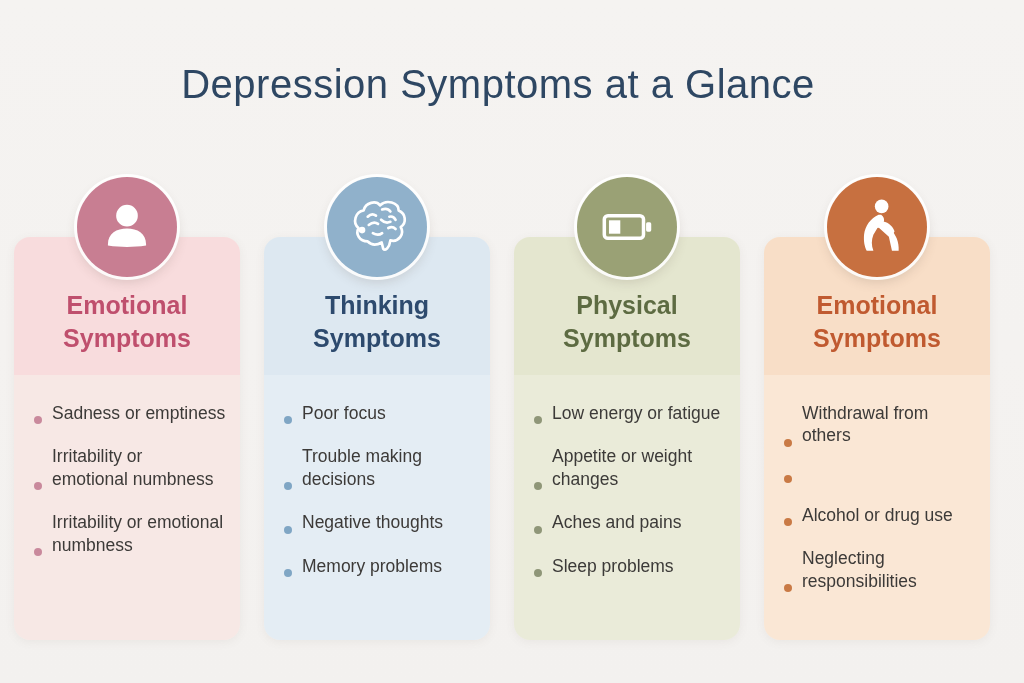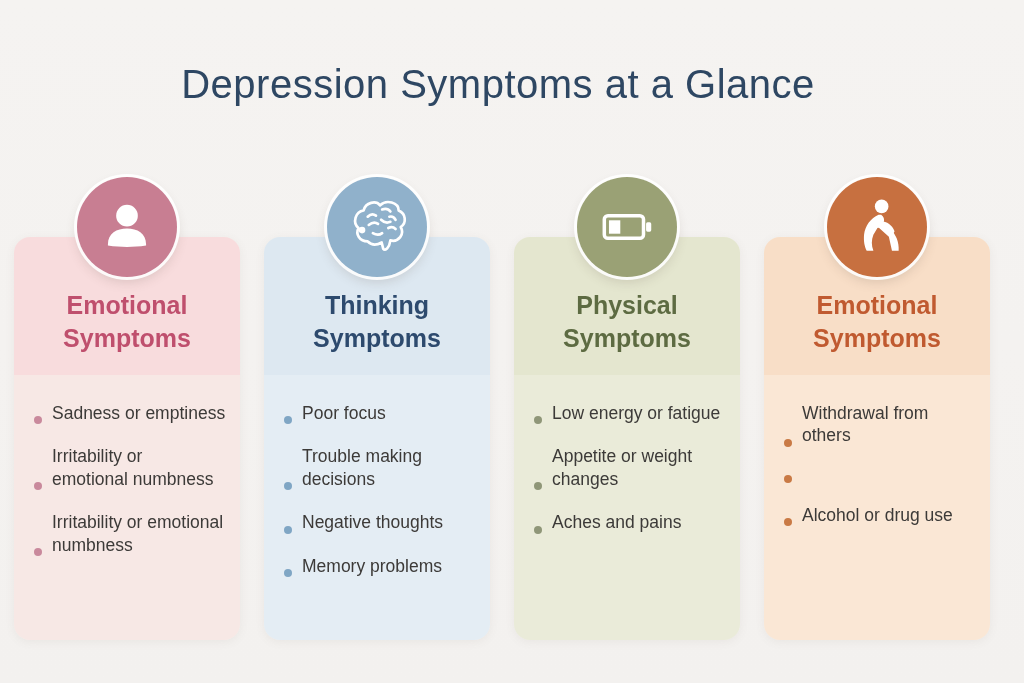--- a/index.html
+++ b/index.html
@@ -158,20 +158,24 @@
           </div>
           <div class="item">
             <span class="dot"></span>
             <span class="item-text">Appetite or weight
 changes</span>
           </div>
           <div class="item">
             <span class="dot"></span>
             <span class="item-text">Aches and pains</span>
           </div>
+          <div class="item">
+            <span class="dot"></span>
+            <span class="item-text">Sleep problems</span>
+          </div>
         </div>
       </div>
     </div>
 
     <div class="column" style="--circle: #c77040; --heading: #c05a30; --header-bg: #f8dec7; --body-bg: #fae7d5; --bullet: #c97a45;">
       <div class="icon-circle">
         <svg viewBox="0 0 64 64" aria-hidden="true" fill="#ffffff">
           <circle cx="36.5" cy="12" r="6.6"></circle>
           <path d="M33.5 20 C26 23 20.5 31 19.5 39 C18.8 46 20 51 22 55 L28.5 55
                    C26.5 50 26.5 44.5 28.5 39.5 L33 32 L43.5 41.5 L46.5 55 L53 55
@@ -189,18 +193,23 @@
             <span class="dot"></span>
             <span class="item-text">Withdrawal from others</span>
           </div>
           <div class="item">
             <span class="dot"></span>
           </div>
           <div class="item">
             <span class="dot"></span>
             <span class="item-text">Alcohol or drug use</span>
           </div>
+          <div class="item">
+            <span class="dot"></span>
+            <span class="item-text">Neglecting
+responsibilities</span>
+          </div>
         </div>
       </div>
     </div>
 
   </div>
 </div>
 
 </body></html>

